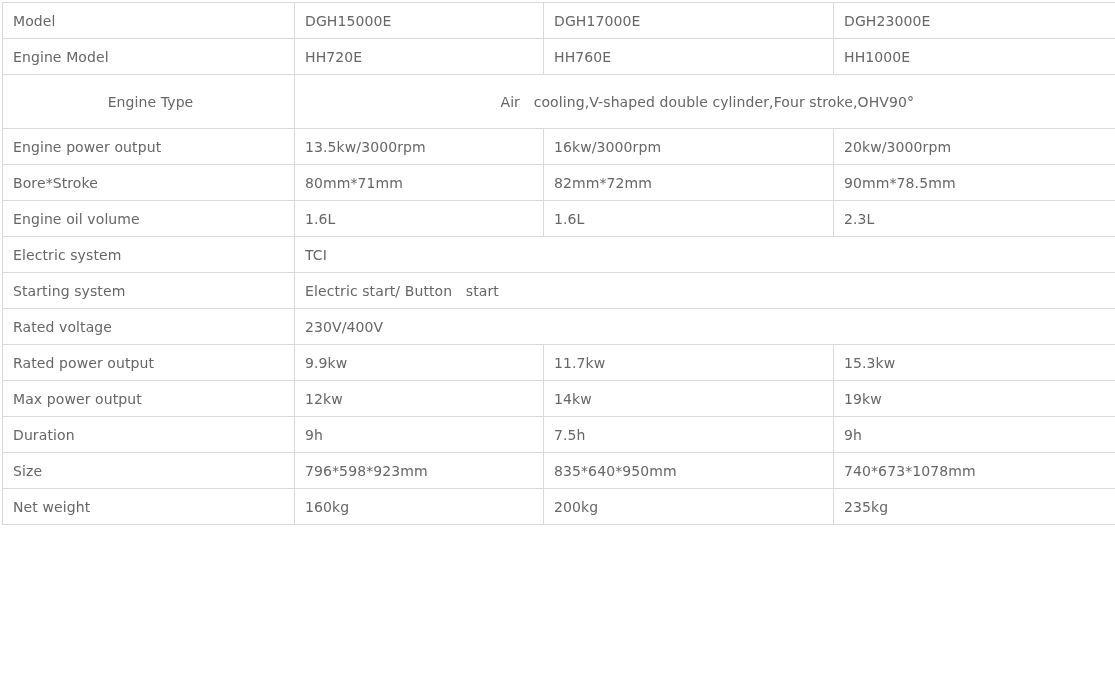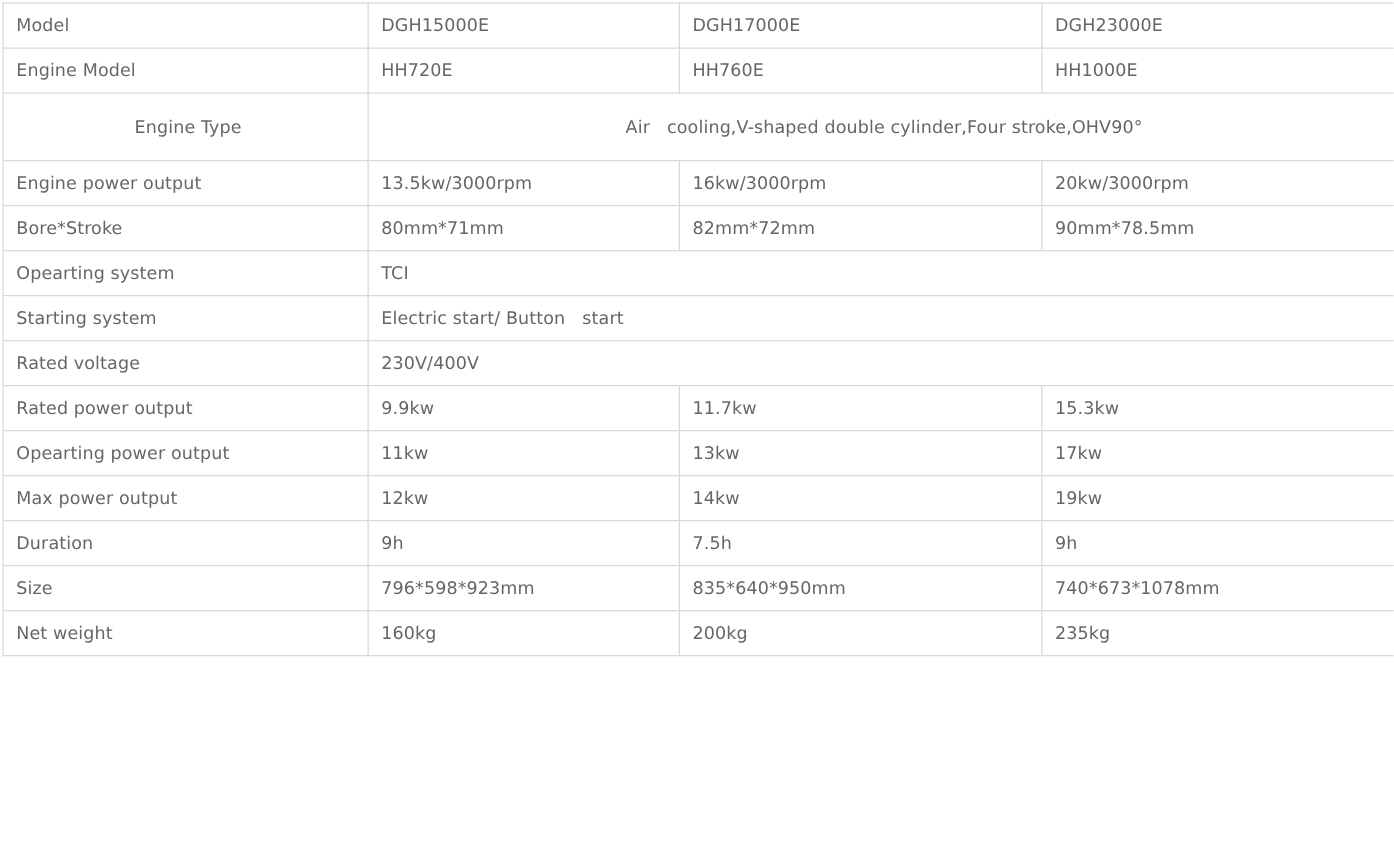--- a/index.html
+++ b/index.html
@@ -71,42 +71,42 @@
         <td class="value">16kw/3000rpm</td>
         <td class="value">20kw/3000rpm</td>
       </tr>
       <tr>
         <td class="label">Bore*Stroke</td>
         <td class="value">80mm*71mm</td>
         <td class="value">82mm*72mm</td>
         <td class="value">90mm*78.5mm</td>
       </tr>
       <tr>
-        <td class="label">Opearting system</td>
+        <td class="label">Engine oil volume</td>
+        <td class="value">1.6L</td>
+        <td class="value">1.6L</td>
+        <td class="value">2.3L</td>
+      </tr>
+      <tr>
+        <td class="label">Electric system</td>
         <td class="value" colspan="3">TCI</td>
       </tr>
       <tr>
         <td class="label">Starting system</td>
         <td class="value" colspan="3">Electric start/ Button   start</td>
       </tr>
       <tr>
         <td class="label">Rated voltage</td>
         <td class="value" colspan="3">230V/400V</td>
       </tr>
       <tr>
         <td class="label">Rated power output</td>
         <td class="value">9.9kw</td>
         <td class="value">11.7kw</td>
         <td class="value">15.3kw</td>
-      </tr>
-      <tr>
-        <td class="label">Opearting power output</td>
-        <td class="value">11kw</td>
-        <td class="value">13kw</td>
-        <td class="value">17kw</td>
       </tr>
       <tr>
         <td class="label">Max power output</td>
         <td class="value">12kw</td>
         <td class="value">14kw</td>
         <td class="value">19kw</td>
       </tr>
       <tr>
         <td class="label">Duration</td>
         <td class="value">9h</td>

